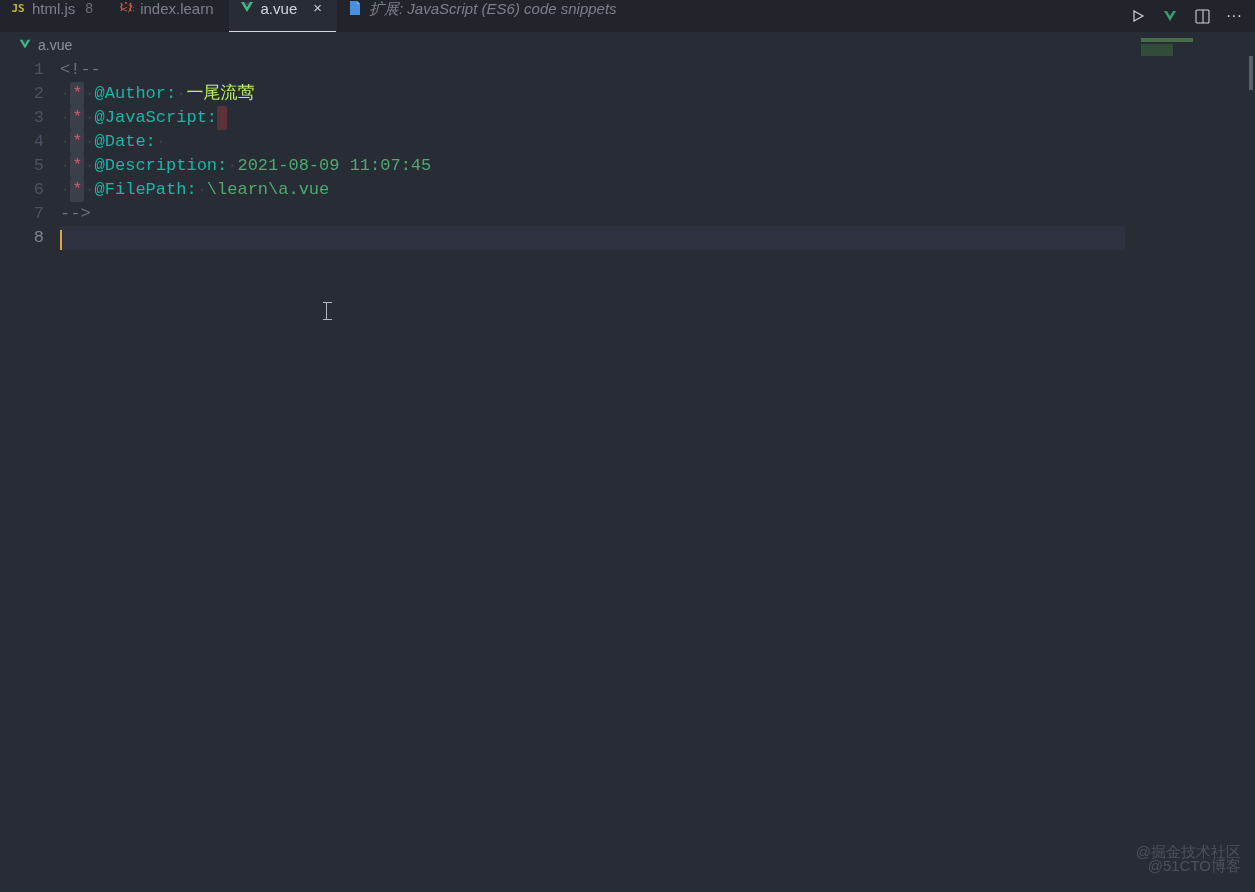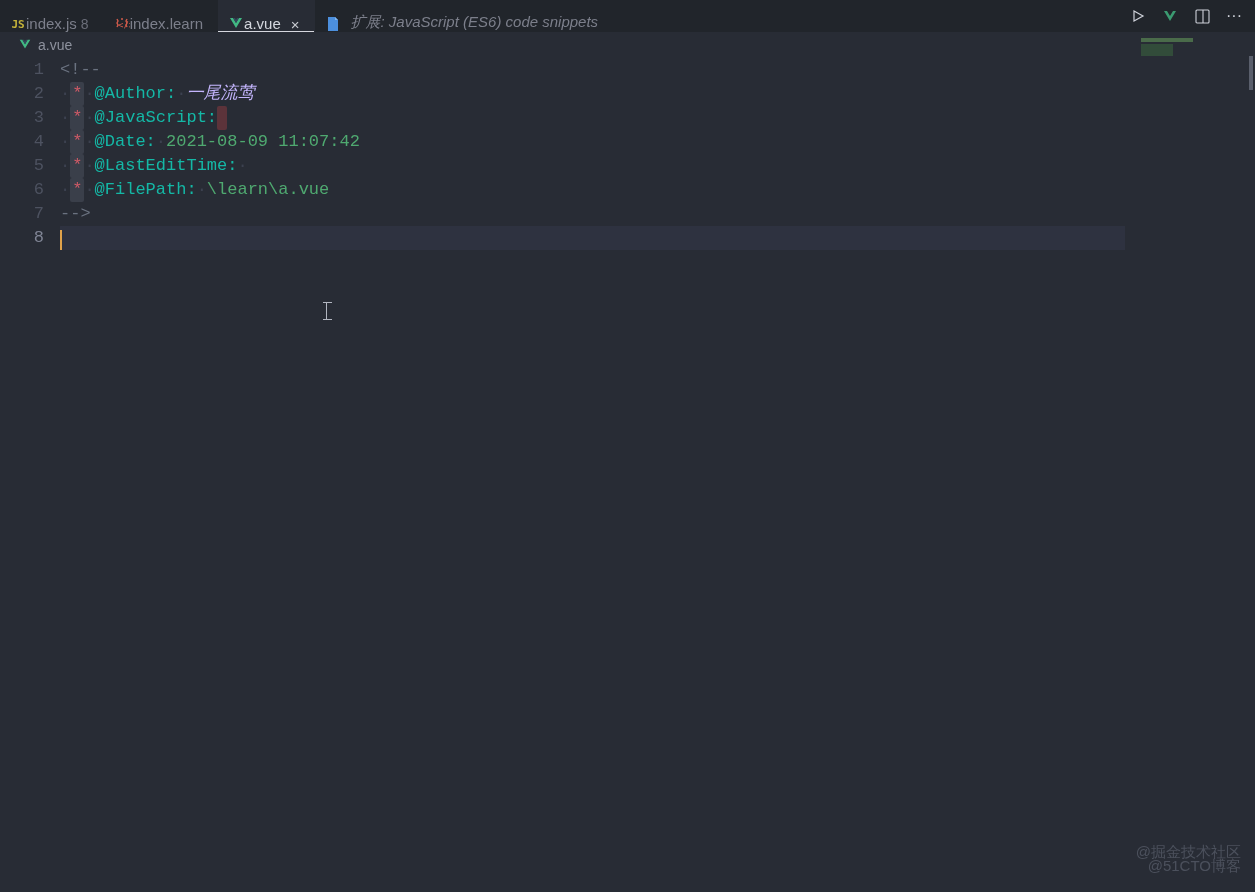--- a/index.html
+++ b/index.html
@@ -12,23 +12,23 @@
     position:relative;
   }
   
   .tabbar{
     height:32px;
     background:#21252b;
     display:flex;
     align-items:stretch;
   }
   .tab{
-    display:flex; align-items:flex-end;
+    display:flex; align-items:flex-start;
     padding:0 14px 0 10px;
-    gap:0;
+    gap:6px;
     font-size:15px;
     color:#7c7f8b;
     border-right:1px solid transparent;
     cursor:pointer;
     position:relative;
   }
   .tab.active{
     background:#282c35;
     color:#d4d7de;
   }
@@ -45,21 +45,21 @@
     padding:0 12px;
     color:#b9bdc6;
   }
   .tab-right .ricon{ width:18px;height:18px;display:flex;align-items:center;justify-content:center;cursor:pointer;}
   
   .ic-js{color:#c6b43a;font-weight:700;font-size:11px;font-family:monospace;}
   .ic-html{color:#d15b4b;}
   .ic-vue svg{display:block;}
   .ic-doc{color:#4c8fdd;font-size:15px;}
   .tab .label{white-space:nowrap;}
-  .tab .label.italic{font-style:italic;margin-left:10px;}
+  .tab .label.italic{font-style:italic;}
 
   
   .crumb{
     height:26px;
     display:flex; align-items:center;
     padding-left:18px;
     gap:6px;
     font-size:14px;
     color:#8e929e;
   }
@@ -83,21 +83,21 @@
   }
   .line.current .gutter{color:#7f8494;}
   .code{
     white-space:pre;
     display:flex;
   }  
   .tk-star{color:#d15a67;}      
   .tk-open{color:#6a7280;}
   .tk-dot{color:#3c4150;}
   .tk-keyword{color:#14b8a6;}  
-  .tk-text{color:#c4b5fd;font-style:italic;}     
+  .tk-text{color:#bef264;}     
   .tk-date{color:#4fa970;}
   .tk-block{background:#3a3f4a; border-radius:2px; padding:0 2px;}
   .tk-redblock{background:#5c333a; border-radius:2px;}
   .cursor{
     display:inline-block; width:2px; height:20px;
     background:#e0a24a; vertical-align:middle;
     transform:translateY(2px);
   }
   .line .code-wrap{
     position:relative; flex:1;
@@ -136,21 +136,21 @@
     content:"";position:absolute;left:-4px;width:9px;height:1px;background:#b2b6c0;
   }
   .ibeam::before{top:0;} .ibeam::after{bottom:0;}
 </style>
 </head>
 <body>
 
 <div class="tabbar">
   <div class="tab">
     <span class="icon ic-js">JS</span>
-    <span class="label">index.js</span>
+    <span class="label">html.js</span>
     <span class="badge">8</span>
   </div>
   <div class="tab">
     <span class="icon ic-html">
       <svg width="16" height="16" viewBox="0 0 16 16">
           <path d="M3 3l1 2-1 2 1 2-1 2" stroke="#d15b4b" stroke-width="1.4" fill="none"></path>
           <path d="M13 3l-1 2 1 2-1 2 1 2" stroke="#d15b4b" stroke-width="1.4" fill="none"></path>
           <path d="M7 3l2 0" stroke="#d15b4b" stroke-width="1.4"></path>
           <text x="4" y="12" font-size="9" fill="#d15b4b" font-family="monospace">&lt;/&gt;</text>
         </svg>
@@ -225,27 +225,27 @@
   </div>
   <div class="line">
     <div class="gutter">3</div>
     <div class="code-wrap">
         <span class="code"><span class="tk-dot">·</span><span class="tk-star tk-block">*</span><span class="tk-dot">·</span><span class="tk-keyword">@JavaScript:</span><span class="tk-redblock">&nbsp;</span></span>
       </div>
   </div>
   <div class="line">
     <div class="gutter">4</div>
     <div class="code-wrap">
-        <span class="code"><span class="tk-dot">·</span><span class="tk-star tk-block">*</span><span class="tk-dot">·</span><span class="tk-keyword">@Date:</span><span class="tk-dot">·</span><span class="tk-date">2021-08-09 11:07:42</span></span>
+        <span class="code"><span class="tk-dot">·</span><span class="tk-star tk-block">*</span><span class="tk-dot">·</span><span class="tk-keyword">@Date:</span><span class="tk-dot">·</span></span>
       </div>
   </div>
   <div class="line">
     <div class="gutter">5</div>
     <div class="code-wrap">
-        <span class="code"><span class="tk-dot">·</span><span class="tk-star tk-block">*</span><span class="tk-dot">·</span><span class="tk-keyword">@LastEditTime:</span><span class="tk-dot">·</span></span>
+        <span class="code"><span class="tk-dot">·</span><span class="tk-star tk-block">*</span><span class="tk-dot">·</span><span class="tk-keyword">@Description:</span><span class="tk-dot">·</span><span class="tk-date">2021-08-09 11:07:45</span></span>
       </div>
   </div>
   <div class="line">
     <div class="gutter">6</div>
     <div class="code-wrap">
         <span class="code"><span class="tk-dot">·</span><span class="tk-star tk-block">*</span><span class="tk-dot">·</span><span class="tk-keyword">@FilePath:</span><span class="tk-dot">·</span><span class="tk-date">\learn\a.vue</span></span>
       </div>
   </div>
 
   <div class="line">

